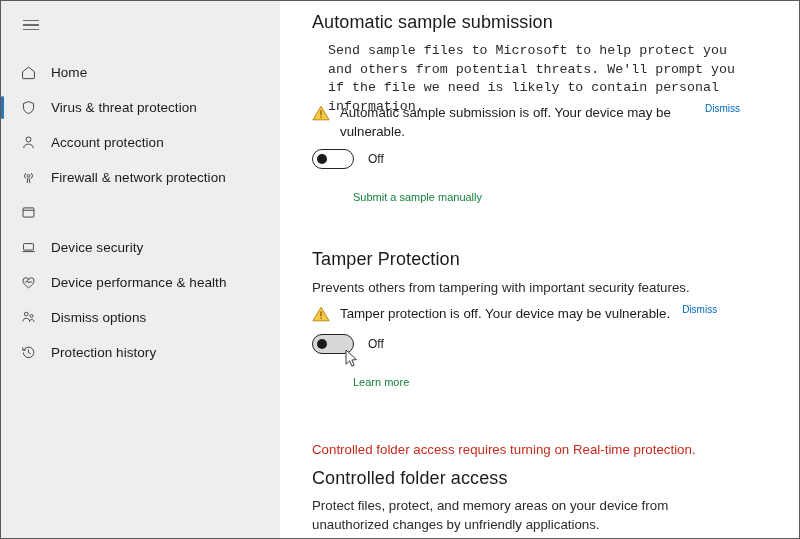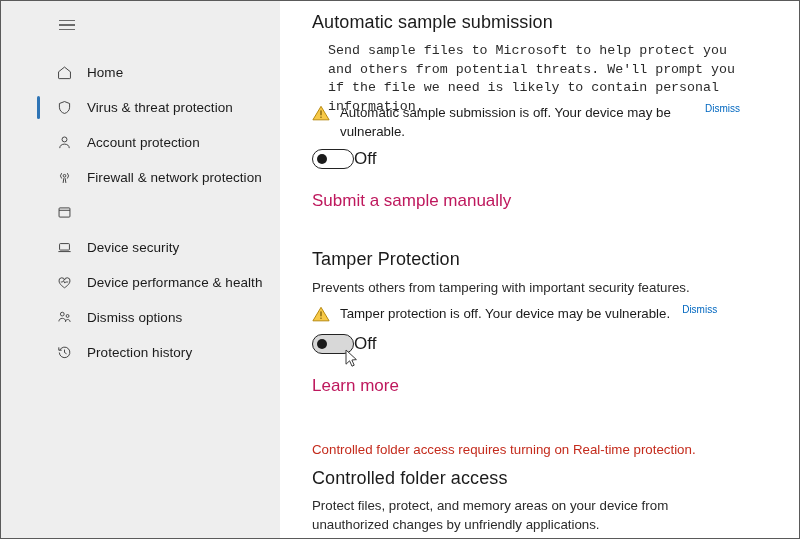--- a/index.html
+++ b/index.html
@@ -25,21 +25,20 @@
   }
 
   
   #sidebar {
     width: 279px;
     flex: 0 0 279px;
     background: #eeeeee;
     box-sizing: border-box;
     padding-top: 0;
     position: relative;
-    padding-left: 36px;
   }
   #hamburger {
     width: 40px;
     height: 36px;
     margin: 6px 0 0 10px;
     display: flex;
     flex-direction: column;
     justify-content: center;
     align-items: center;
     gap: 3px;
@@ -166,28 +165,30 @@
     position: absolute;
     left: 4px;
     top: 50%;
     transform: translateY(-50%);
     width: 10px;
     height: 10px;
     border-radius: 50%;
     background: #1b1b1b;
   }
   .toggle-label {
-    font-size: 17px;
+    font-size: 12px;
     color: #1b1b1b;
+    margin-left: 14px;
   }
   .inline-link {
-    font-size: 17px;
-    color: #be185d;
+    font-size: 11px;
+    color: #15803d;
     cursor: pointer;
     display: inline-block;
+    margin-left: 41px;
   }
   .error-text {
     font-size: 13.3px;
     color: #c42b1c;
     margin: 0;
   }
 
   
   .abs { position: absolute; }
 

